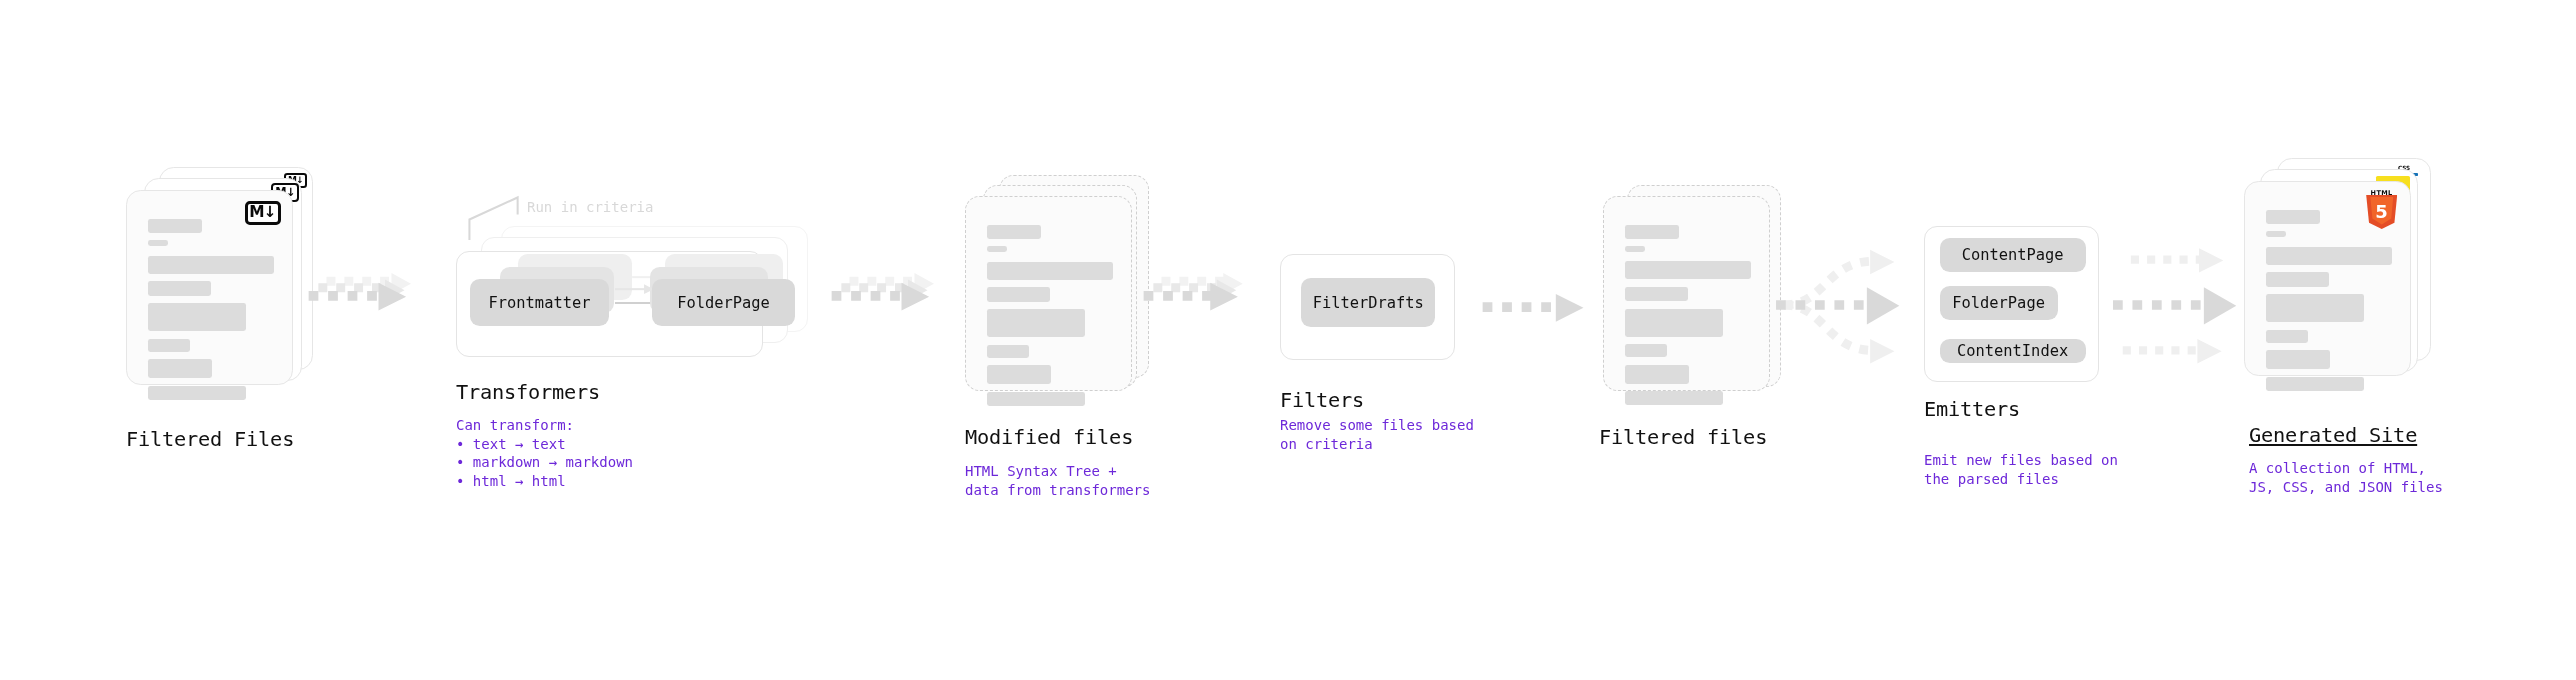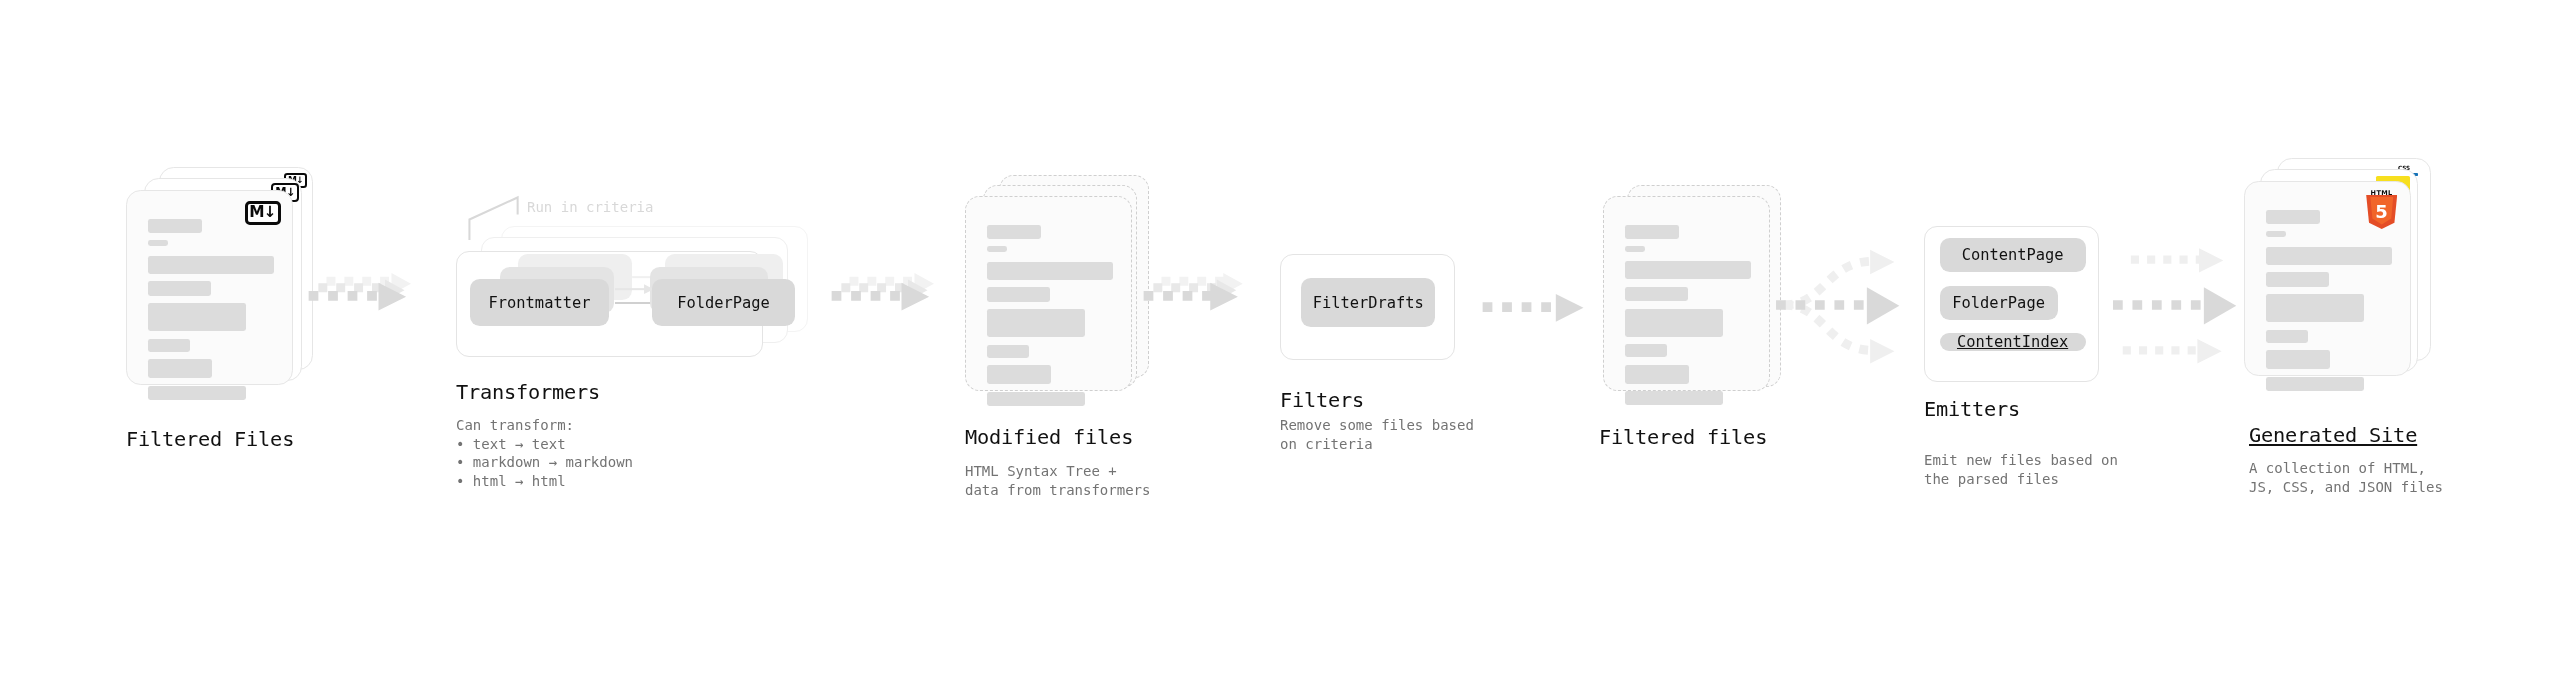--- a/index.html
+++ b/index.html
@@ -56,21 +56,21 @@
   .css-badge{position:absolute;width:28px;height:11.4px;}
   .css-badge .t{font:700 5.7px/7.3px "DejaVu Sans","Liberation Sans",sans-serif;color:#0b0b0b;text-align:center;}
   .css-badge .u{height:3.3px;background:#1572b6;margin-top:0.8px;border-radius:0.8px;}
 
   
   .cap-title{
     position:absolute;font-size:20.3px;line-height:24.4px;color:#111;
     letter-spacing:-0.2px;white-space:nowrap;
   }
   .cap-sub{
-    position:absolute;font-size:14px;line-height:18.7px;color:#737373;
+    position:absolute;font-size:14px;line-height:18.7px;color:#6d28d9;
     white-space:pre-line;
   }
 
   
   .proc-outer{
     position:absolute;border:1.6px solid #e4e4e4;border-radius:13px;
     background:#ffffff;box-sizing:border-box;
   }
   .proc-outer.l2{border-color:#efefef;}
   .proc-outer.l3{border-color:#f4f4f4;}
@@ -286,21 +286,21 @@
       <g fill="none" stroke-width="12" stroke-dasharray="12 12">
         <line x1="0" y1="90" x2="118" y2="90" stroke="#d9d9d9"></line>
       </g>
       <path d="M112 68 L152 91 L112 114 Z" fill="#d9d9d9"></path>
     </svg>
   </div>
 
   <div class="proc-outer" style="left:1924px;top:226px;width:175px;height:156px;">
     <div class="pill" style="left:14.6px;top:11.4px;width:146px;height:34px;">ContentPage</div>
     <div class="pill" style="left:14.6px;top:59px;width:118px;height:34px;">FolderPage</div>
-    <div class="pill" style="left:14.6px;top:106px;width:146px;height:18px;text-decoration:underline;">ContentIndex</div>
+    <div class="pill" style="left:14.6px;top:112px;width:146px;height:24px;">ContentIndex</div>
   </div>
   <div class="cap-title" style="left:1924px;top:397px;">Emitters</div>
   <div class="cap-sub" style="left:1924px;top:432px;margin-top:19px;">Emit new files based on
 the parsed files</div>
 
   <div class="conn" style="left:2113px;top:232px;">
     <svg width="146" height="146" viewBox="0 0 180 180">
       <g fill="none" stroke-width="10" stroke-dasharray="10 10">
         <line x1="22" y1="34" x2="110" y2="34" stroke="#efefef"></line>
         <line x1="12" y1="146" x2="108" y2="146" stroke="#efefef"></line>

